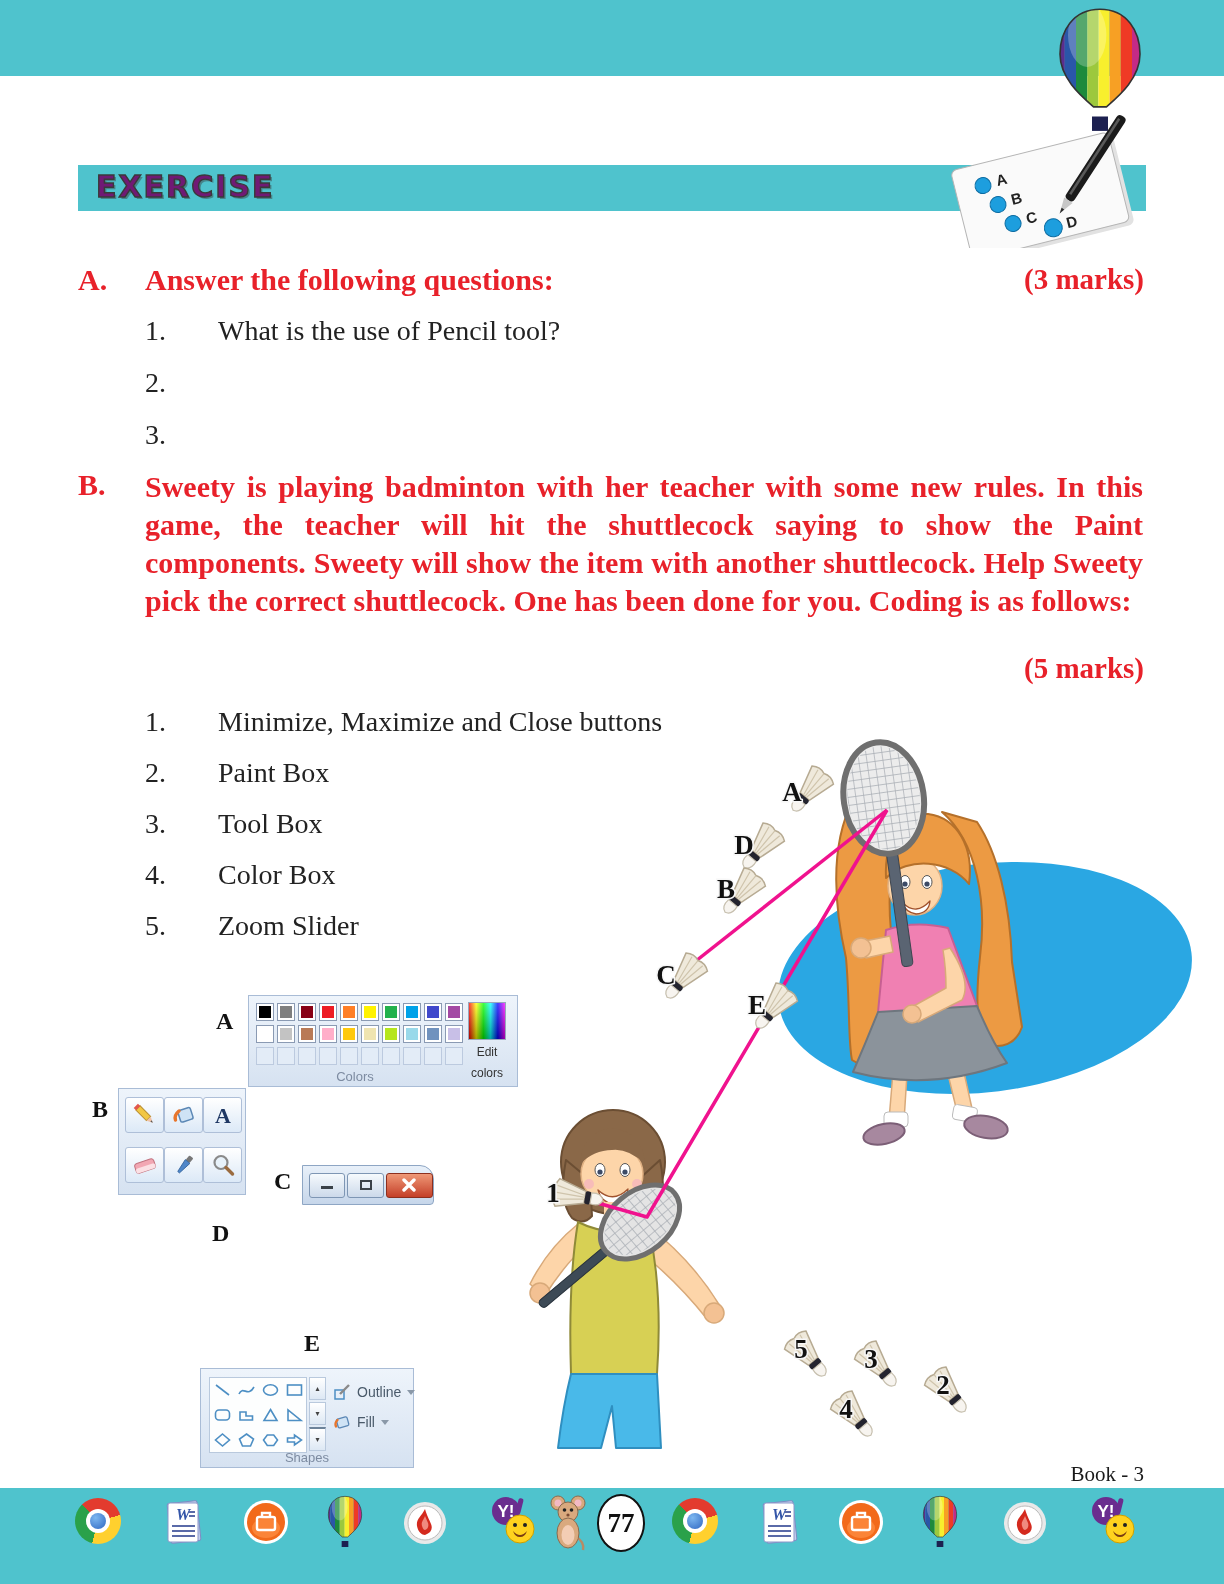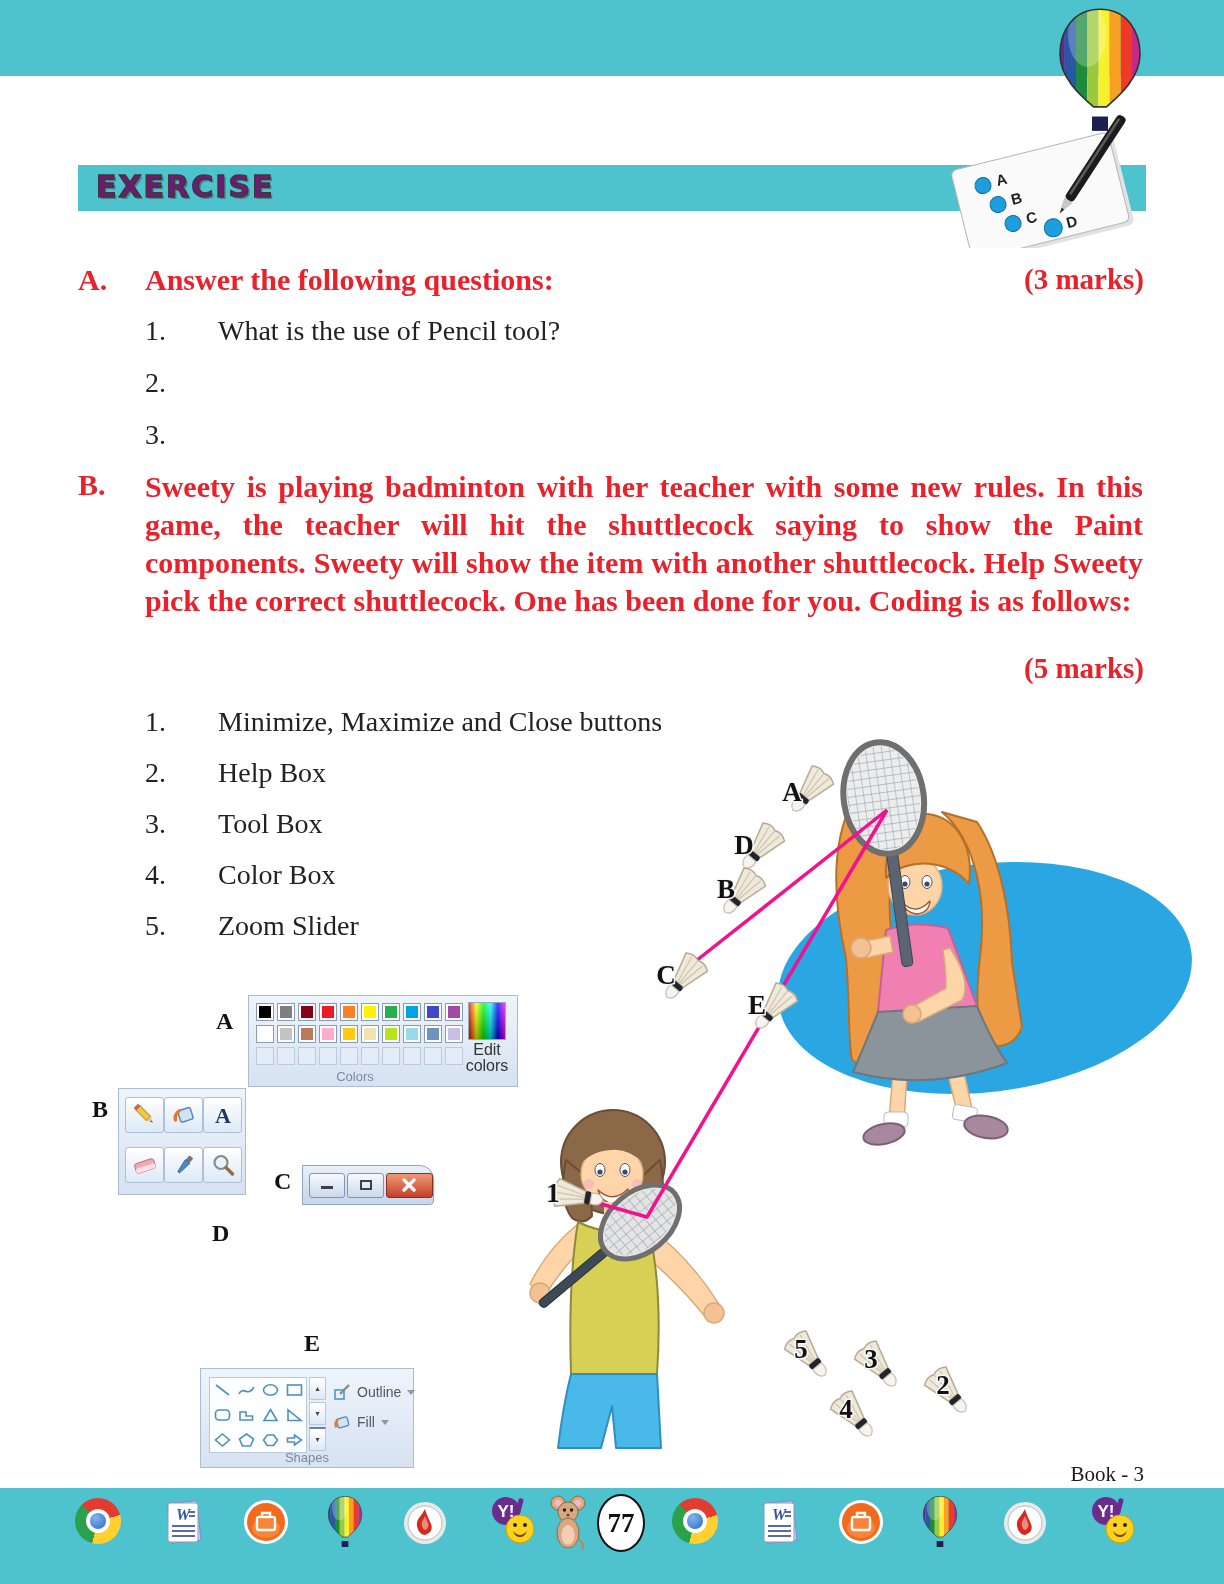--- a/index.html
+++ b/index.html
@@ -27,21 +27,21 @@
   .grp-label{position:absolute;left:0;right:0;bottom:2px;text-align:center;
       font-family:"Liberation Sans","DejaVu Sans",sans-serif;font-size:13px;color:#7d8ba1;}
   
   .sw-row{position:absolute;left:7px;display:flex;gap:3px;}
   .swatch{width:18px;height:18px;border:1px solid #8a9ab3;box-shadow:inset 0 0 0 2px #fff;box-sizing:border-box;}
   .swatch.empty{background:#e3ecf7;border:1px solid #bccadf;box-shadow:none;}
   .rainbow{position:absolute;left:9px;top:0;width:36px;height:36px;border:1px solid #98a7bd;
      background:linear-gradient(to bottom,rgba(255,255,255,.25),rgba(0,0,0,.35)),
         linear-gradient(to right,#f00,#ff0,#0f0,#0ff,#00f,#f0f);}
   .editc-text{position:absolute;left:0;top:40px;width:56px;text-align:center;
-     font-family:"Liberation Sans",sans-serif;font-size:16px;line-height:16px;color:#333;}
+     font-family:"Liberation Sans",sans-serif;font-size:12px;line-height:21px;color:#333;}
   
   .tool-btn{position:absolute;width:37px;height:34px;border:1px solid #aebfd8;border-radius:3px;
      background:linear-gradient(#ffffff,#dce9f7);display:flex;align-items:center;justify-content:center;}
   
   .winbar{left:302px;top:1165px;width:132px;height:40px;background:linear-gradient(#e8f0f9,#c6d6ea);
      border:1px solid #8ea6c4;border-radius:0 14px 4px 0;display:flex;align-items:center;gap:2px;padding-left:6px;box-sizing:border-box;}
   .wbtn{height:23px;border:1px solid #7e96b4;border-radius:3px;background:linear-gradient(#f6fafd,#ccd9ea);
      display:flex;align-items:center;justify-content:center;}
   .wbtn.close{background:linear-gradient(#ef9877,#c43f28);border-color:#8d2f1e;}
   
@@ -159,21 +159,21 @@
   <div class="abs q-num" style="top:367px">2.</div>
   <div class="abs q-num" style="top:419px">3.</div>
 
   <div class="abs h-label red" style="left:78px;top:468px">B.</div>
   <div class="abs b-par">Sweety is playing badminton with her teacher with some new rules. In this game, the teacher will hit the shuttlecock saying to show the Paint components. Sweety will show the item with another shuttlecock. Help Sweety pick the correct shuttlecock. One has been done for you. Coding is as follows:</div>
   <div class="abs marks red" style="top:652px">(5 marks)</div>
 
   <div class="abs q-num" style="top:706px">1.</div>
   <div class="abs q-text" style="top:706px">Minimize, Maximize and Close buttons</div>
   <div class="abs q-num" style="top:757px">2.</div>
-  <div class="abs q-text" style="top:757px">Help Box</div>
+  <div class="abs q-text" style="top:757px">Paint Box</div>
   <div class="abs q-num" style="top:808px">3.</div>
   <div class="abs q-text" style="top:808px">Tool Box</div>
   <div class="abs q-num" style="top:859px">4.</div>
   <div class="abs q-text" style="top:859px">Color Box</div>
   <div class="abs q-num" style="top:910px">5.</div>
   <div class="abs q-text" style="top:910px">Zoom Slider</div>
 
   <div class="abs fig-label" style="left:216px;top:1008px">A</div>
   <div class="abs fig-label" style="left:92px;top:1096px">B</div>
   <div class="abs fig-label" style="left:274px;top:1168px">C</div>

